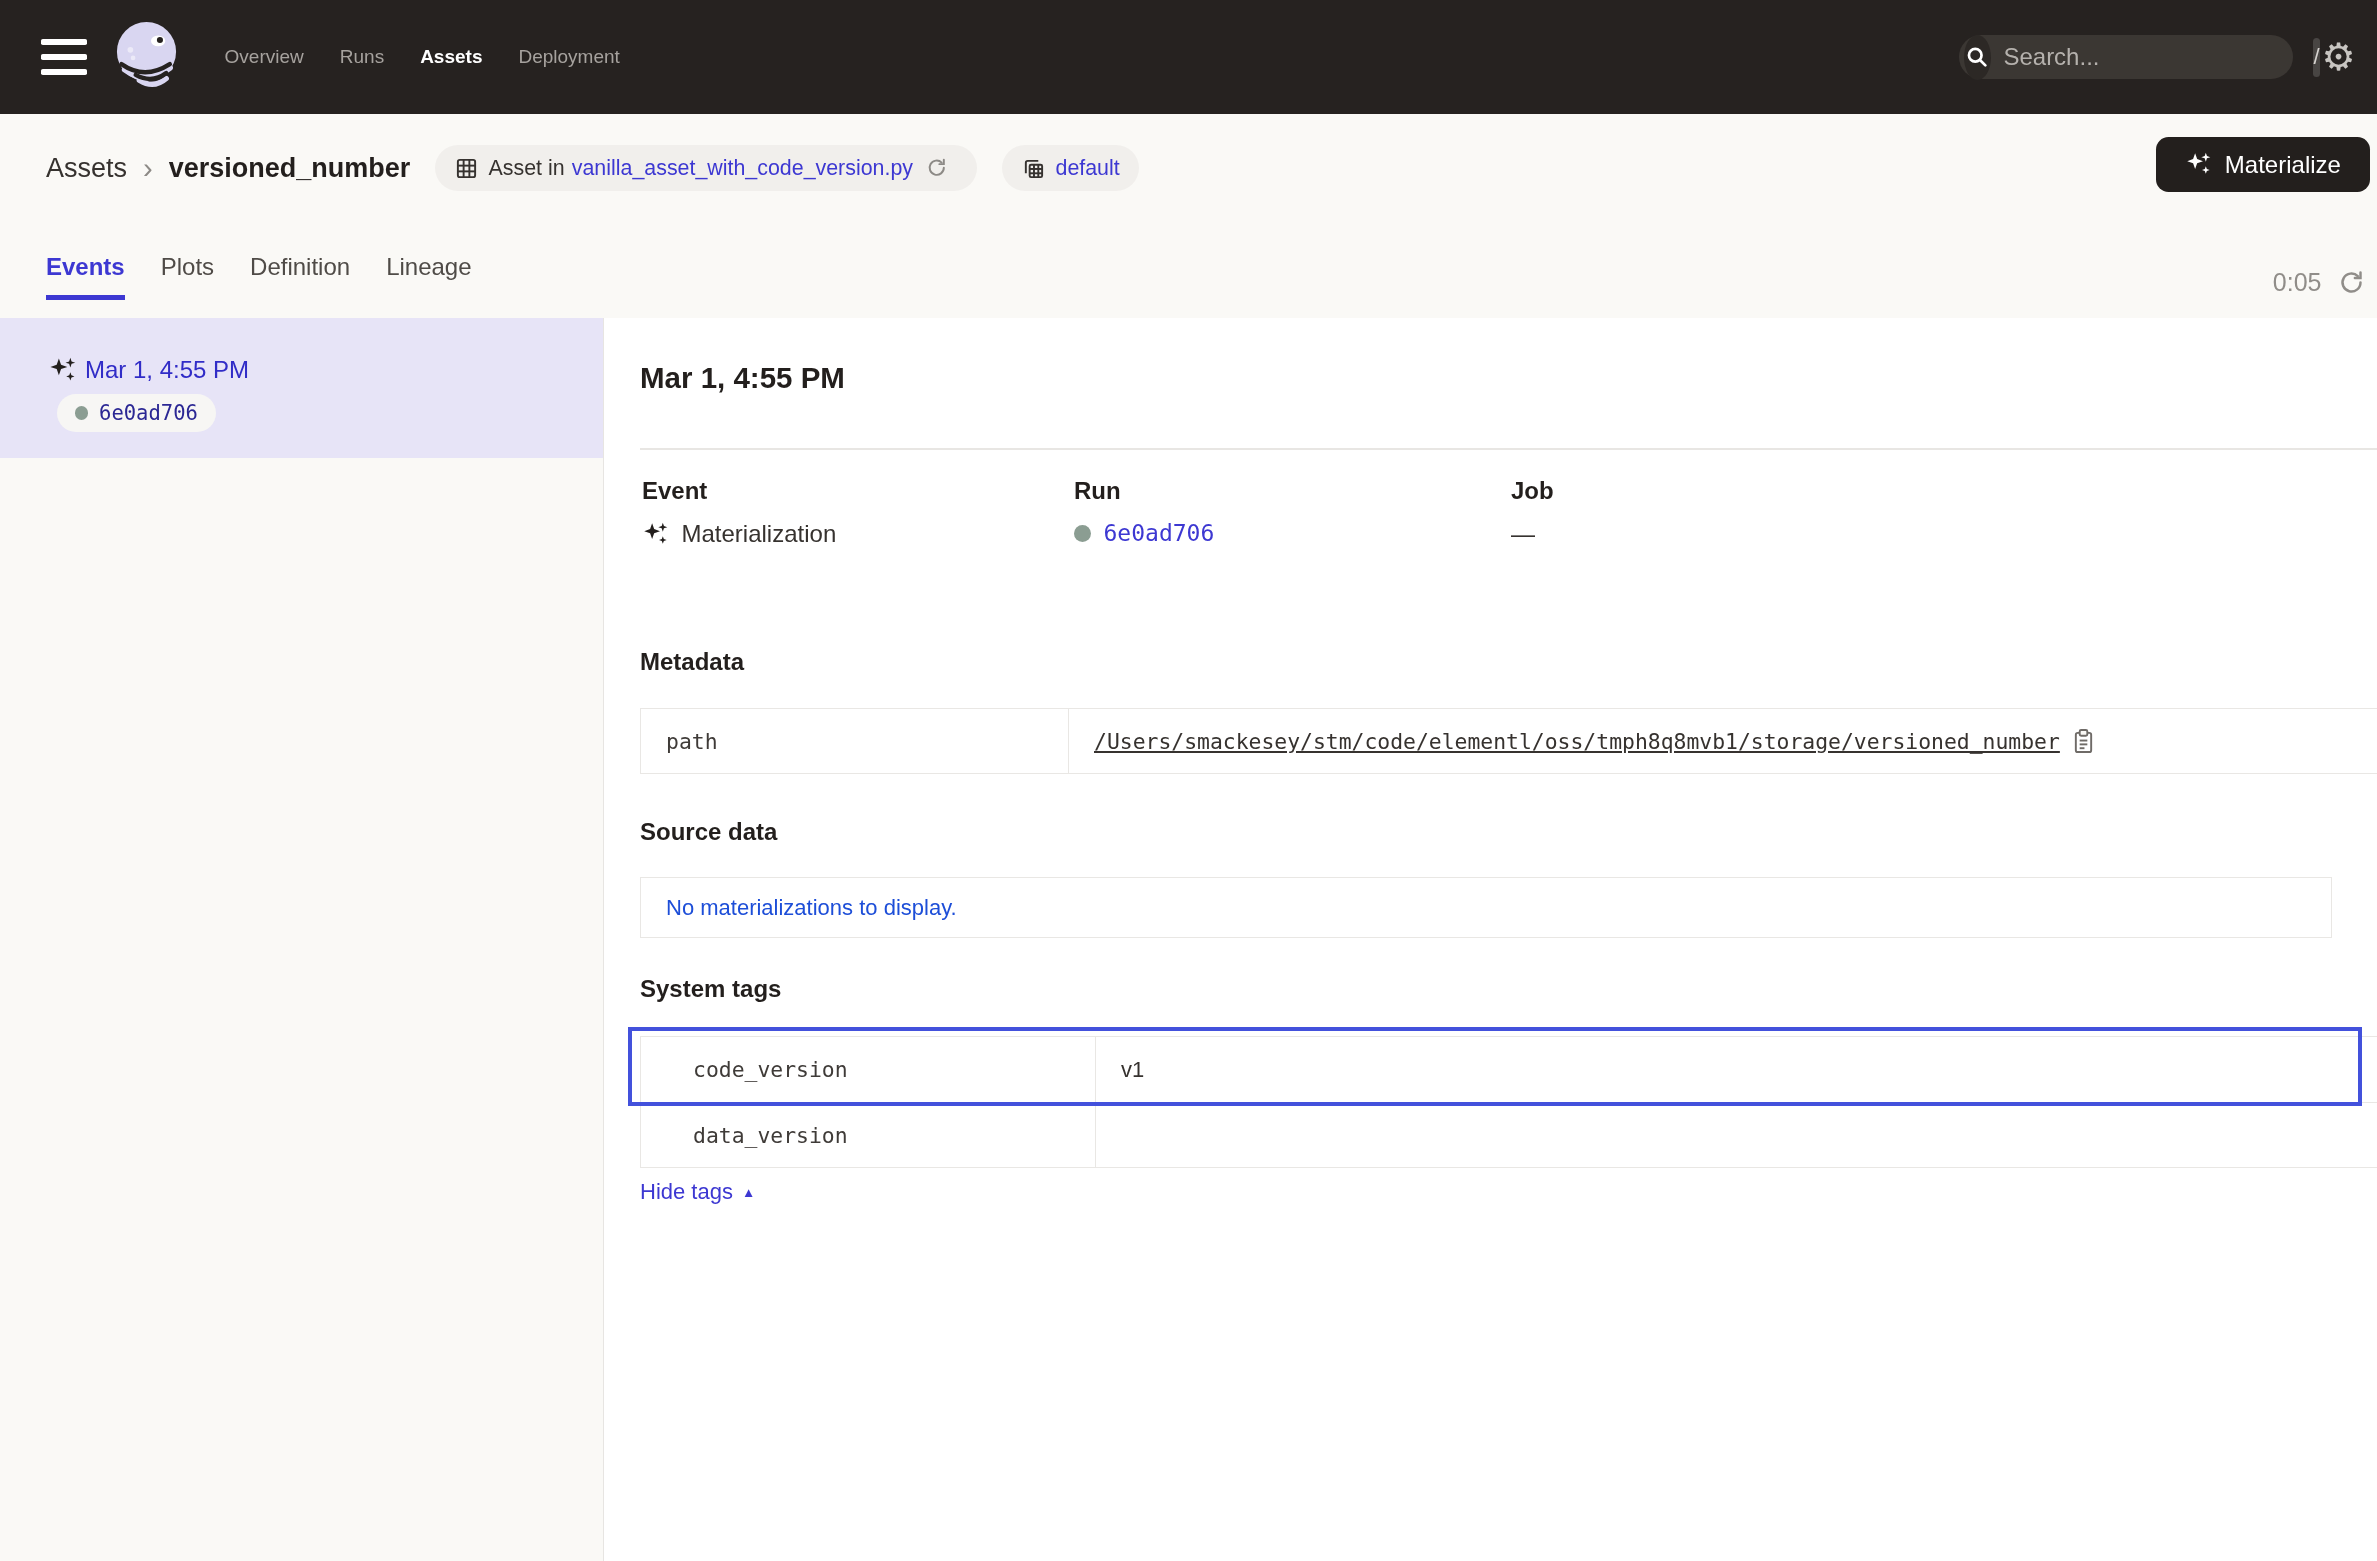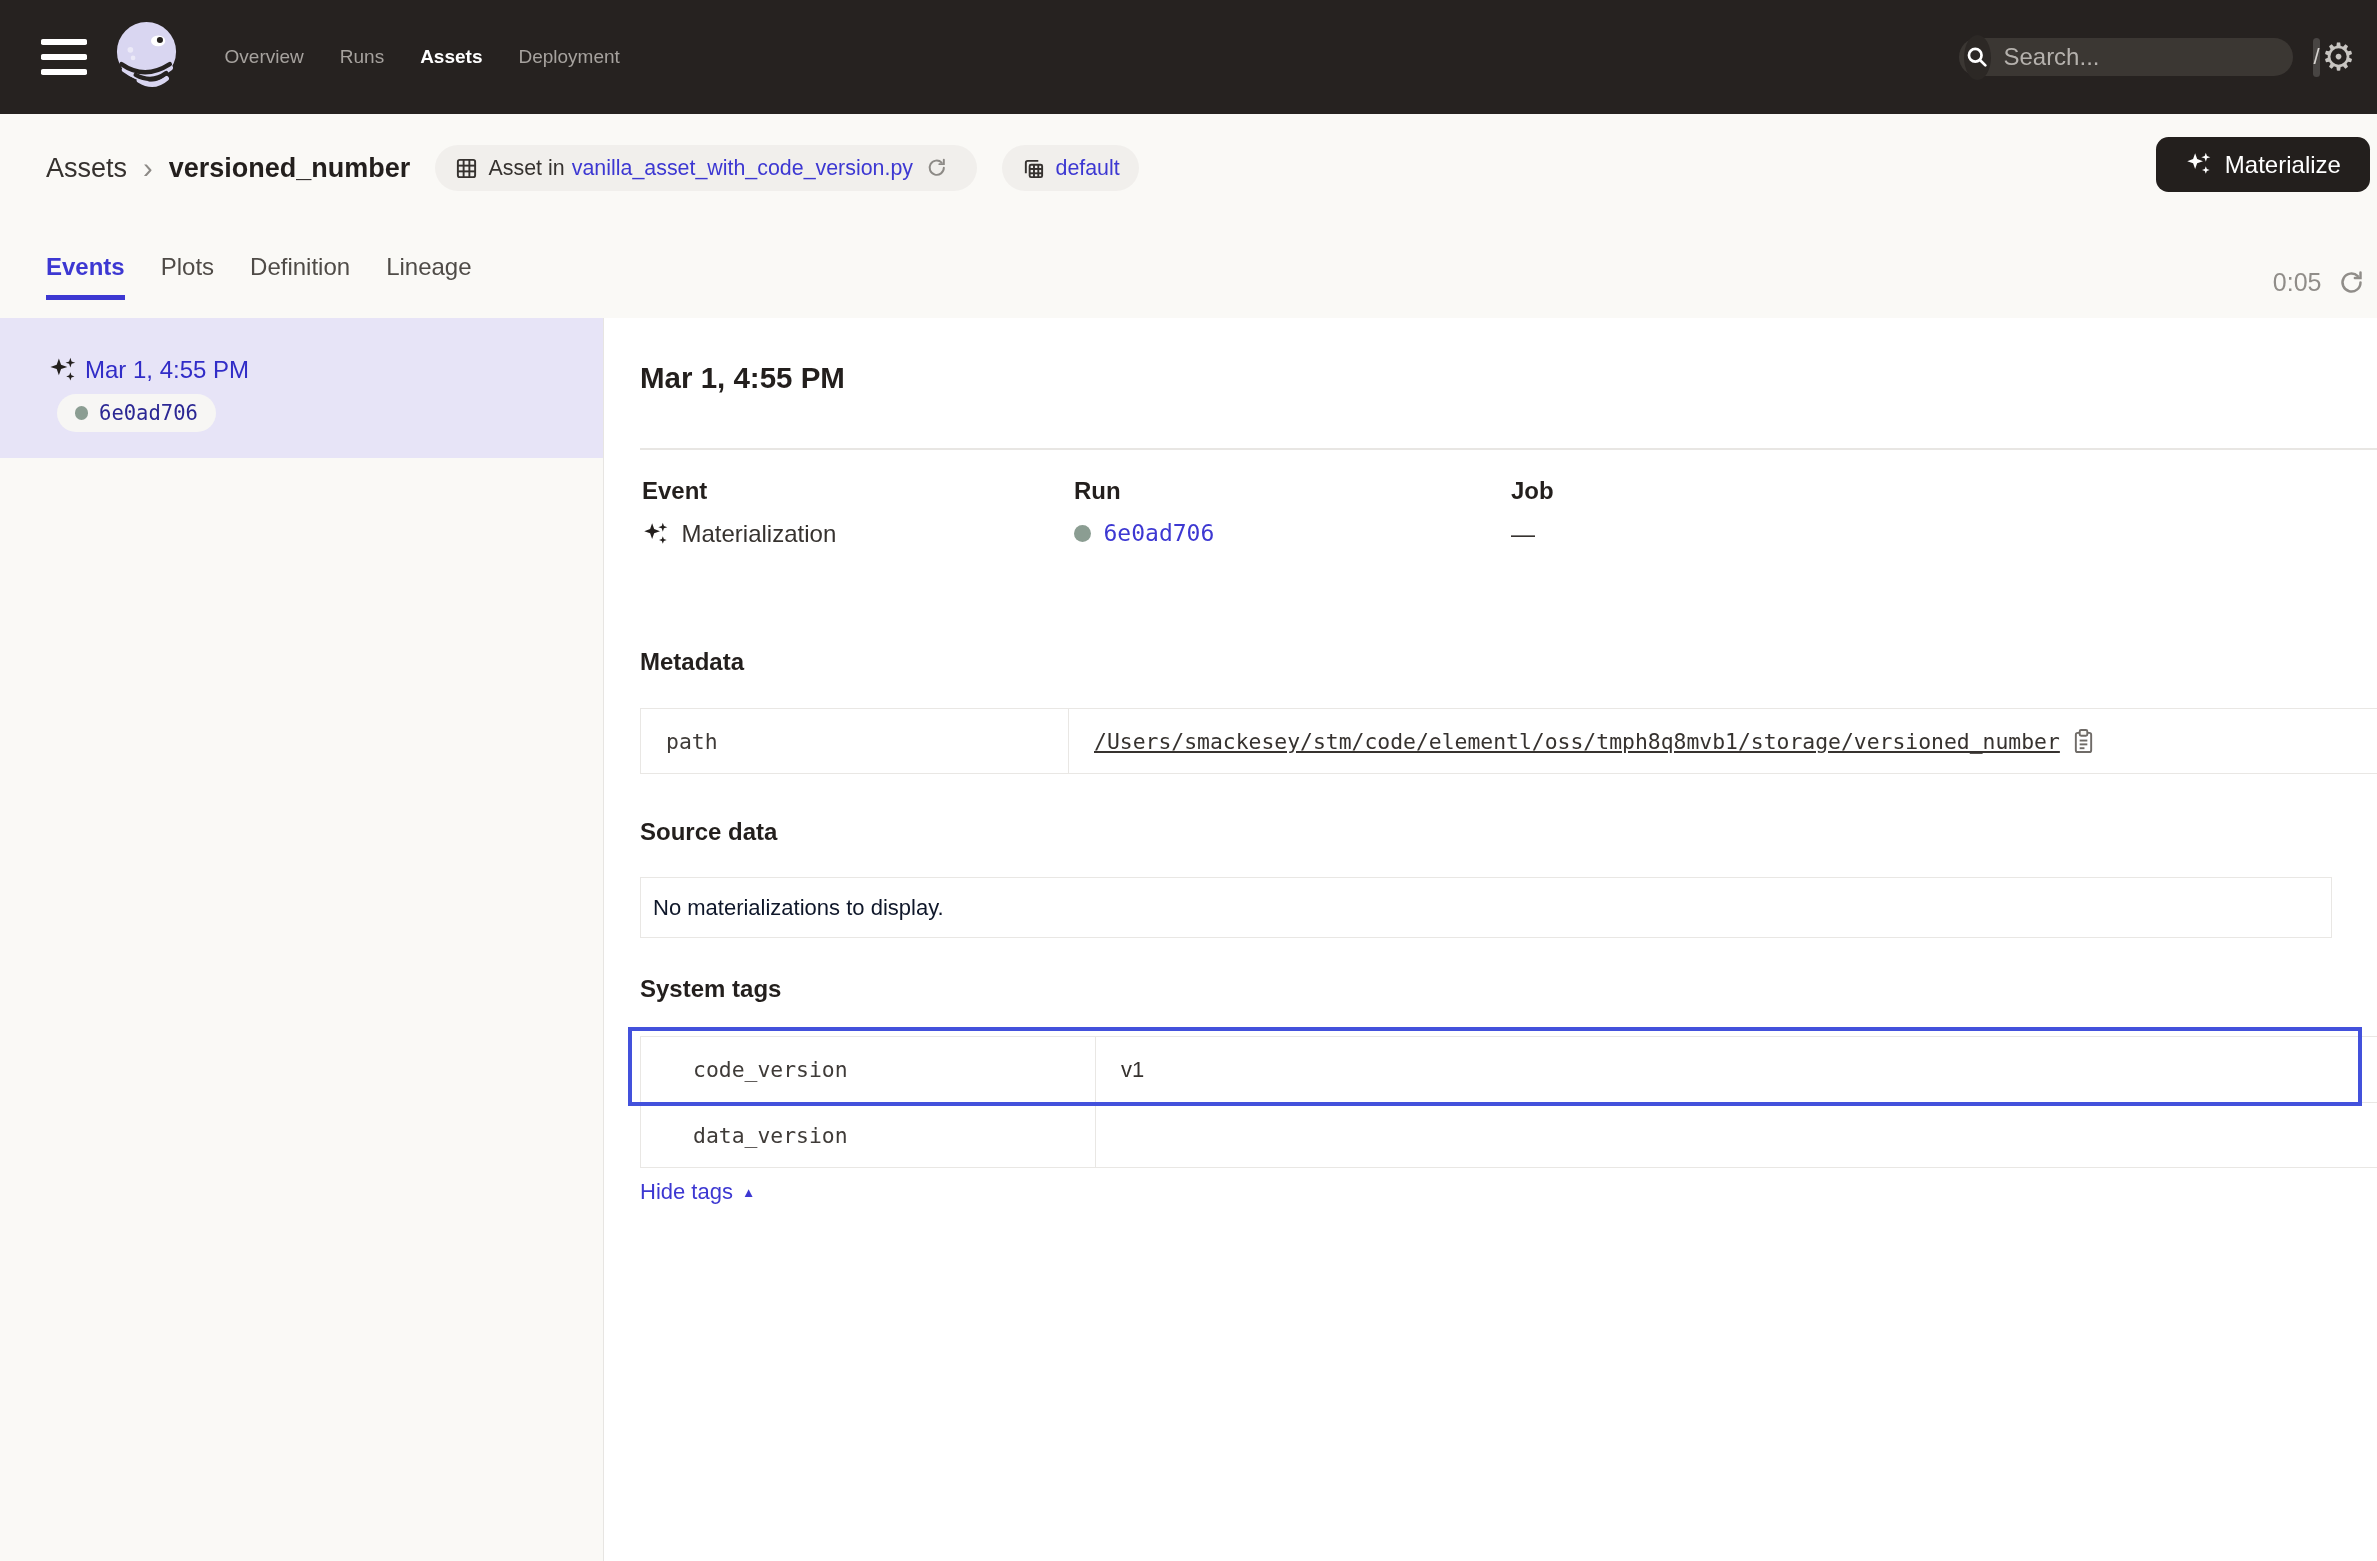--- a/index.html
+++ b/index.html
@@ -10,21 +10,21 @@
   
   .navbar { height:114px; background:#262220; display:flex; align-items:center; }
   .hamburger { width:46px; height:36px; margin-left:41px; display:flex; flex-direction:column;
                justify-content:space-between; cursor:pointer; }
   .hamburger span { display:block; height:6.3px; background:#fff; border-radius:1.8px; }
   .logo { margin-left:19.6px; width:79px; height:86px; display:flex; align-items:center; }
   .nav-menu { display:flex; gap:36px; margin-left:39px; font-size:19px; }
   .nav-item { color:#a6a29e; font-weight:500; cursor:pointer; }
   .nav-item.active { color:#ffffff; font-weight:700; }
   .nav-spacer { flex:1; }
-  .search { width:334px; height:38px; background:#3b3733; border-radius:27px;
+  .search { width:334px; height:44px; background:#3b3733; border-radius:27px;
             display:flex; align-items:center; }
   .search-circle { width:45px; height:45px; margin-left:5.4px; border-radius:50%;
                    background:#2c2825; display:flex; align-items:center; justify-content:center; }
   .search input { flex:1; background:transparent; border:none; outline:none; color:#e8e6e3;
                   font-size:24px; margin-left:12.5px; font-family:"Liberation Sans", sans-serif; }
   .search input::placeholder { color:#b5b1ad; }
   .slash-badge { width:38px; height:39px; margin-right:9px; border-radius:7.1px;
                  background:rgba(255,255,255,.16); color:#d5d2cf; font-size:22px;
                  display:flex; align-items:center; justify-content:center; }
   .gear { font-size:38px; color:#c8c5c1; margin:0 21.4px 0 29px; cursor:pointer; line-height:1; }
@@ -81,22 +81,22 @@
   .kv-key { width:428px; border-right:1.8px solid #e9e7e4; display:flex; align-items:center;
             padding-left:25px; font-size:21.4px; color:#3f3b38; }
   .kv-val { flex:1; display:flex; align-items:center; padding-left:25px; font-size:22px; color:#36322f; }
   .meta-row { height:64px; }
   .tag-row { height:65px; }
   .meta-gutter { width:46px; border-left:1.8px solid #e9e7e4; }
   .path-link { font-size:21.4px; color:#36322f; text-decoration:underline; cursor:pointer; }
   .copy-icon { margin-left:12.5px; cursor:pointer; display:flex; }
 
   .empty-box { position:absolute; left:36px; width:1692px; height:61px; border:1.8px solid #e9e7e4;
-               background:#fff; display:flex; align-items:center; padding-left:12px;
-               font-size:22px; color:#0f172a; }
+               background:#fff; display:flex; align-items:center; padding-left:25px;
+               font-size:22px; color:#1d4ed8; }
 
   .highlight-rect { position:absolute; left:24px; top:709px; width:1734px; height:79px;
                     border:4.5px solid #4351dc; pointer-events:none; }
   .hide-tags { position:absolute; left:36px; top:861px; font-size:22px; color:#3d38d2;
                display:flex; align-items:center; gap:9px; cursor:pointer; }
   .hide-tags .caret { font-size:13.4px; }
   .meta-table-pos { top:390px; } .src-box-pos { top:559px; } .tag-table-pos { top:718px;padding-left:27px; }
   .head-meta { top:330px; } .head-src { top:500px; } .head-tags { top:657px; }
 </style>
 </head>

